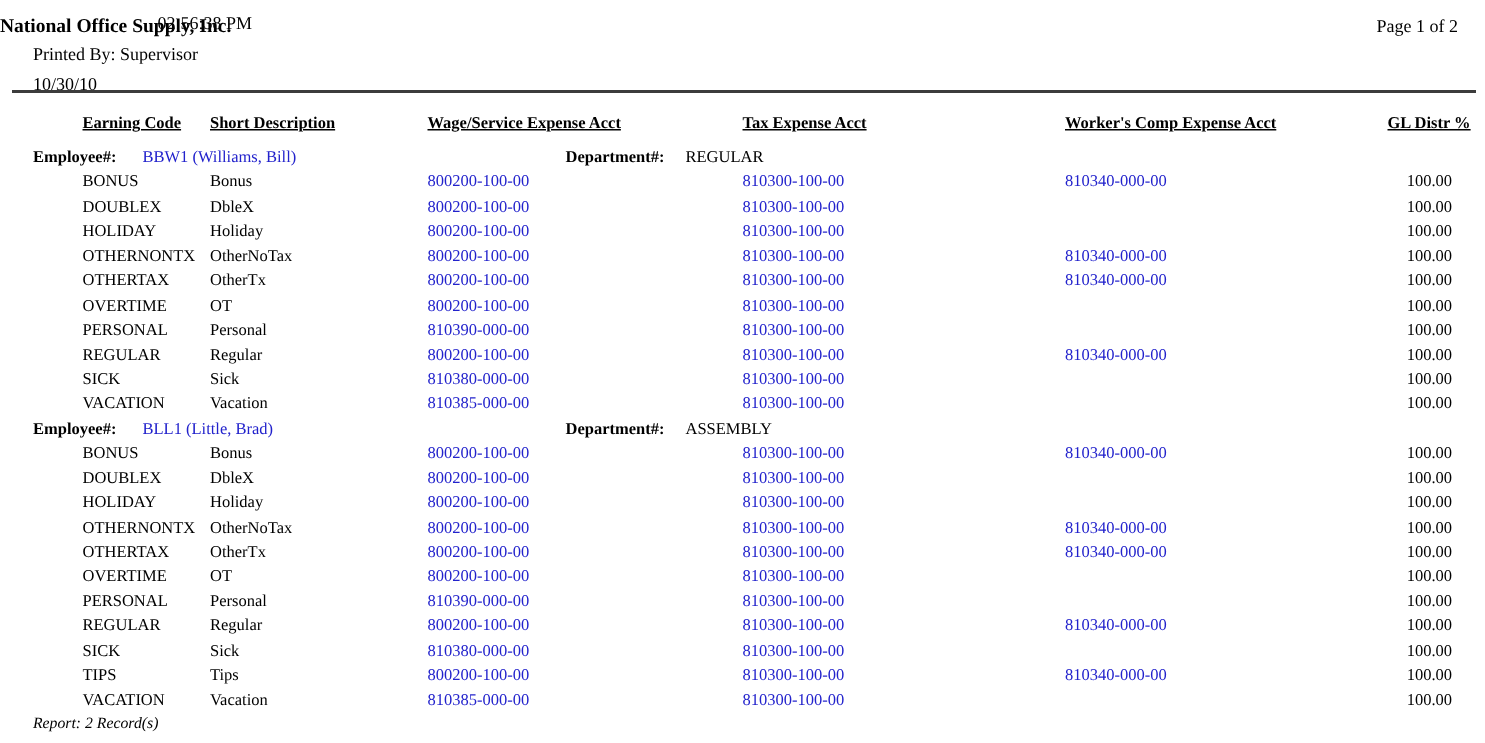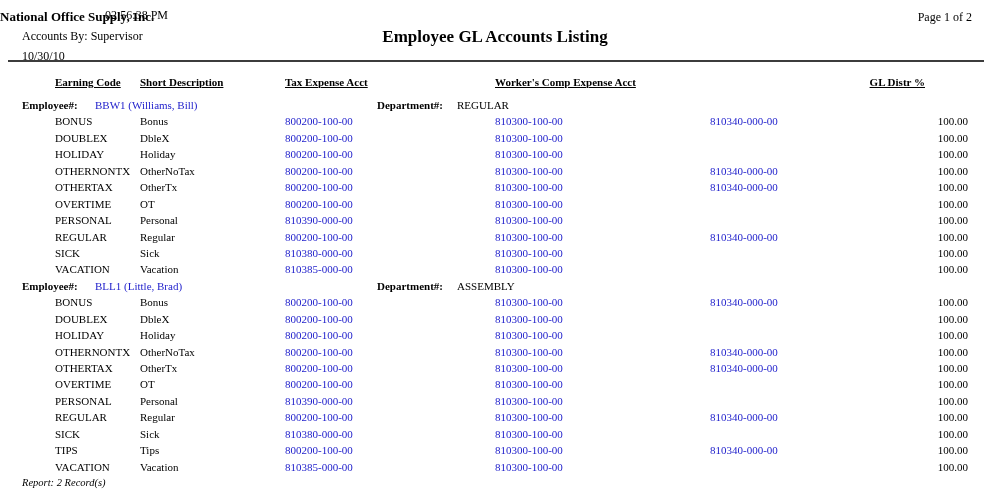--- a/index.html
+++ b/index.html
@@ -39,30 +39,30 @@
   .pct{text-align:right;}
   .blue{color:var(--blue,#2222CC);}
   .footer{position:absolute;left:22px;top:477px;font-size:10.5px;font-style:italic;white-space:nowrap;}
 </style>
 </head>
 <body>
 
 <div class="page">
   <span class="info date">10/30/10</span>
   <span class="info time">02:56:38 PM</span>
-  <span class="info printedby"><span>Accounts By:</span> <span>Supervisor</span></span>
+  <span class="info printedby"><span>Printed By:</span> <span>Supervisor</span></span>
   <div class="info company">National Office Supply, Inc.</div>
-  <div class="info title">Employee GL Accounts Listing</div>
   <span class="info pageinfo">Page 1 of 2</span>
 
   <div class="rule"></div>
 
   <div class="col-headers grid">
     <span>Earning Code</span>
     <span>Short Description</span>
+    <span>Wage/Service Expense Acct</span>
     <span>Tax Expense Acct</span>
     <span>Worker's Comp Expense Acct</span>
     <span class="pct">GL Distr %</span>
   </div>
 
   <div class="table-body" id="table-body">
       <div class="group-row">
         <span class="glabel emp-label">Employee#:</span>
         <span class="emp-value blue">BBW1 (Williams, Bill)</span>
         <span class="glabel dept-label">Department#:</span>

